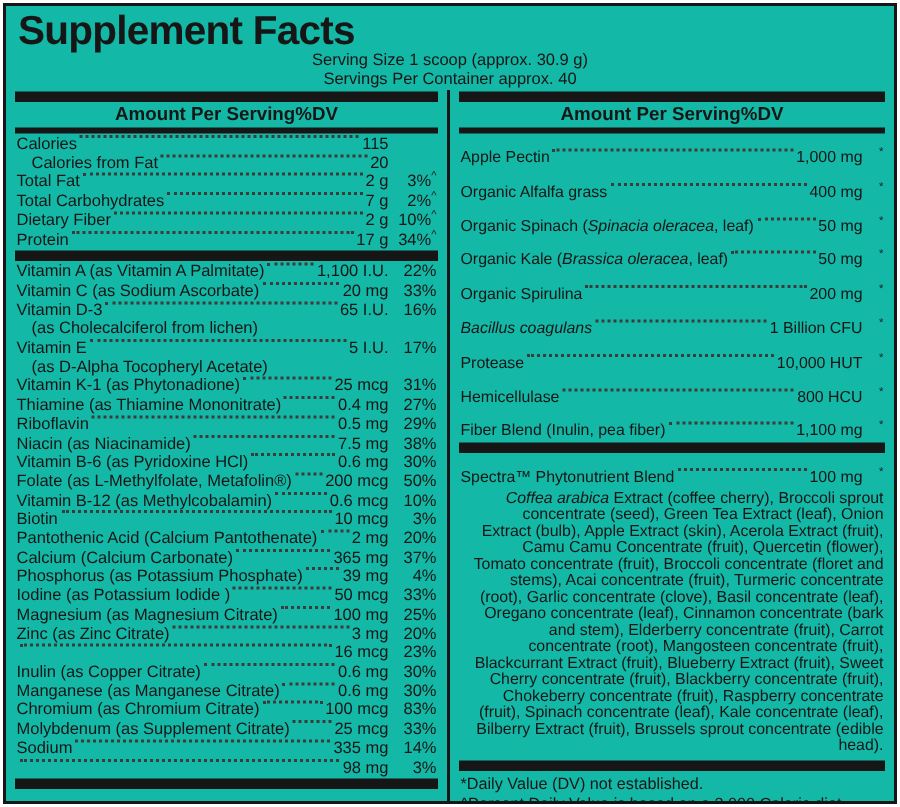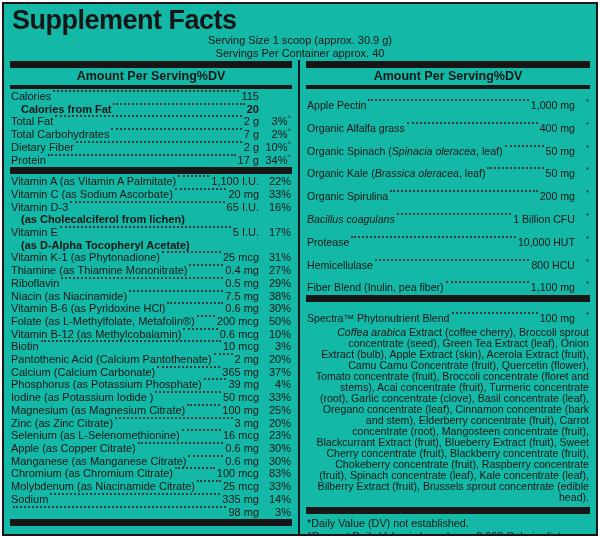--- a/index.html
+++ b/index.html
@@ -18,21 +18,21 @@
   .cols{flex:1;display:flex;min-height:0;overflow:hidden;}
   .col{box-sizing:border-box;width:50%;padding:0 6px;}
   .col-left{border-right:2px solid #161616;}
   .bar{height:7px;background:#161616;margin:1px 0;}
   .bar.under{height:4px;}
   .colhead{display:flex;justify-content:center;align-items:flex-end;
     font-weight:bold;font-size:12.5px;line-height:15px;padding:0 1px;}
   .rows{}
   .row{display:flex;align-items:flex-start;font-size:11px;line-height:12.7px;padding:0 1px;}
   .col-right .row{font-size:10.6px;line-height:12.8px;margin-top:10px;}
-  .row.indent{padding-left:11px;font-weight:bold;}
+  .row.indent{padding-left:11px;}
   .nm,.amt{white-space:pre;}
   .ld{flex:1;min-width:4px;border-bottom:2px dotted #3c3c3c;margin:0 2px 2.5px 2px;}
   .sp{flex:1;}
   .dv{width:32px;text-align:right;white-space:pre;}
   .col-right .dv{width:14px;}
   .dv sup,.nm sup{font-size:7.5px;line-height:0;vertical-align:super;}
   .i{font-style:italic;}
   .para{font-size:10.6px;line-height:11px;padding:2px 1px 3px 9px;text-align:right;}
   .footnotes{font-size:10.8px;line-height:13.5px;padding:2px 1px 0;}
 </style>
@@ -207,45 +207,44 @@
             <span class="amt">100 mg</span>
             <span class="dv">25%</span>
           </div>
           <div class="row">
             <span class="nm">Zinc (as Zinc Citrate)</span>
             <span class="ld"></span>
             <span class="amt">3 mg</span>
             <span class="dv">20%</span>
           </div>
           <div class="row">
-            <span class="nm">Selenium (as L-Selenomethionine)</span>
             <span class="ld"></span>
             <span class="amt">16 mcg</span>
             <span class="dv">23%</span>
           </div>
           <div class="row">
-            <span class="nm">Apple (as Copper Citrate)</span>
+            <span class="nm">Inulin (as Copper Citrate)</span>
             <span class="ld"></span>
             <span class="amt">0.6 mg</span>
             <span class="dv">30%</span>
           </div>
           <div class="row">
             <span class="nm">Manganese (as Manganese Citrate)</span>
             <span class="ld"></span>
             <span class="amt">0.6 mg</span>
             <span class="dv">30%</span>
           </div>
           <div class="row">
             <span class="nm">Chromium (as Chromium Citrate)</span>
             <span class="ld"></span>
             <span class="amt">100 mcg</span>
             <span class="dv">83%</span>
           </div>
           <div class="row">
-            <span class="nm">Molybdenum (as Niacinamide Citrate)</span>
+            <span class="nm">Molybdenum (as Supplement Citrate)</span>
             <span class="ld"></span>
             <span class="amt">25 mcg</span>
             <span class="dv">33%</span>
           </div>
           <div class="row">
             <span class="nm">Sodium</span>
             <span class="ld"></span>
             <span class="amt">335 mg</span>
             <span class="dv">14%</span>
           </div>

